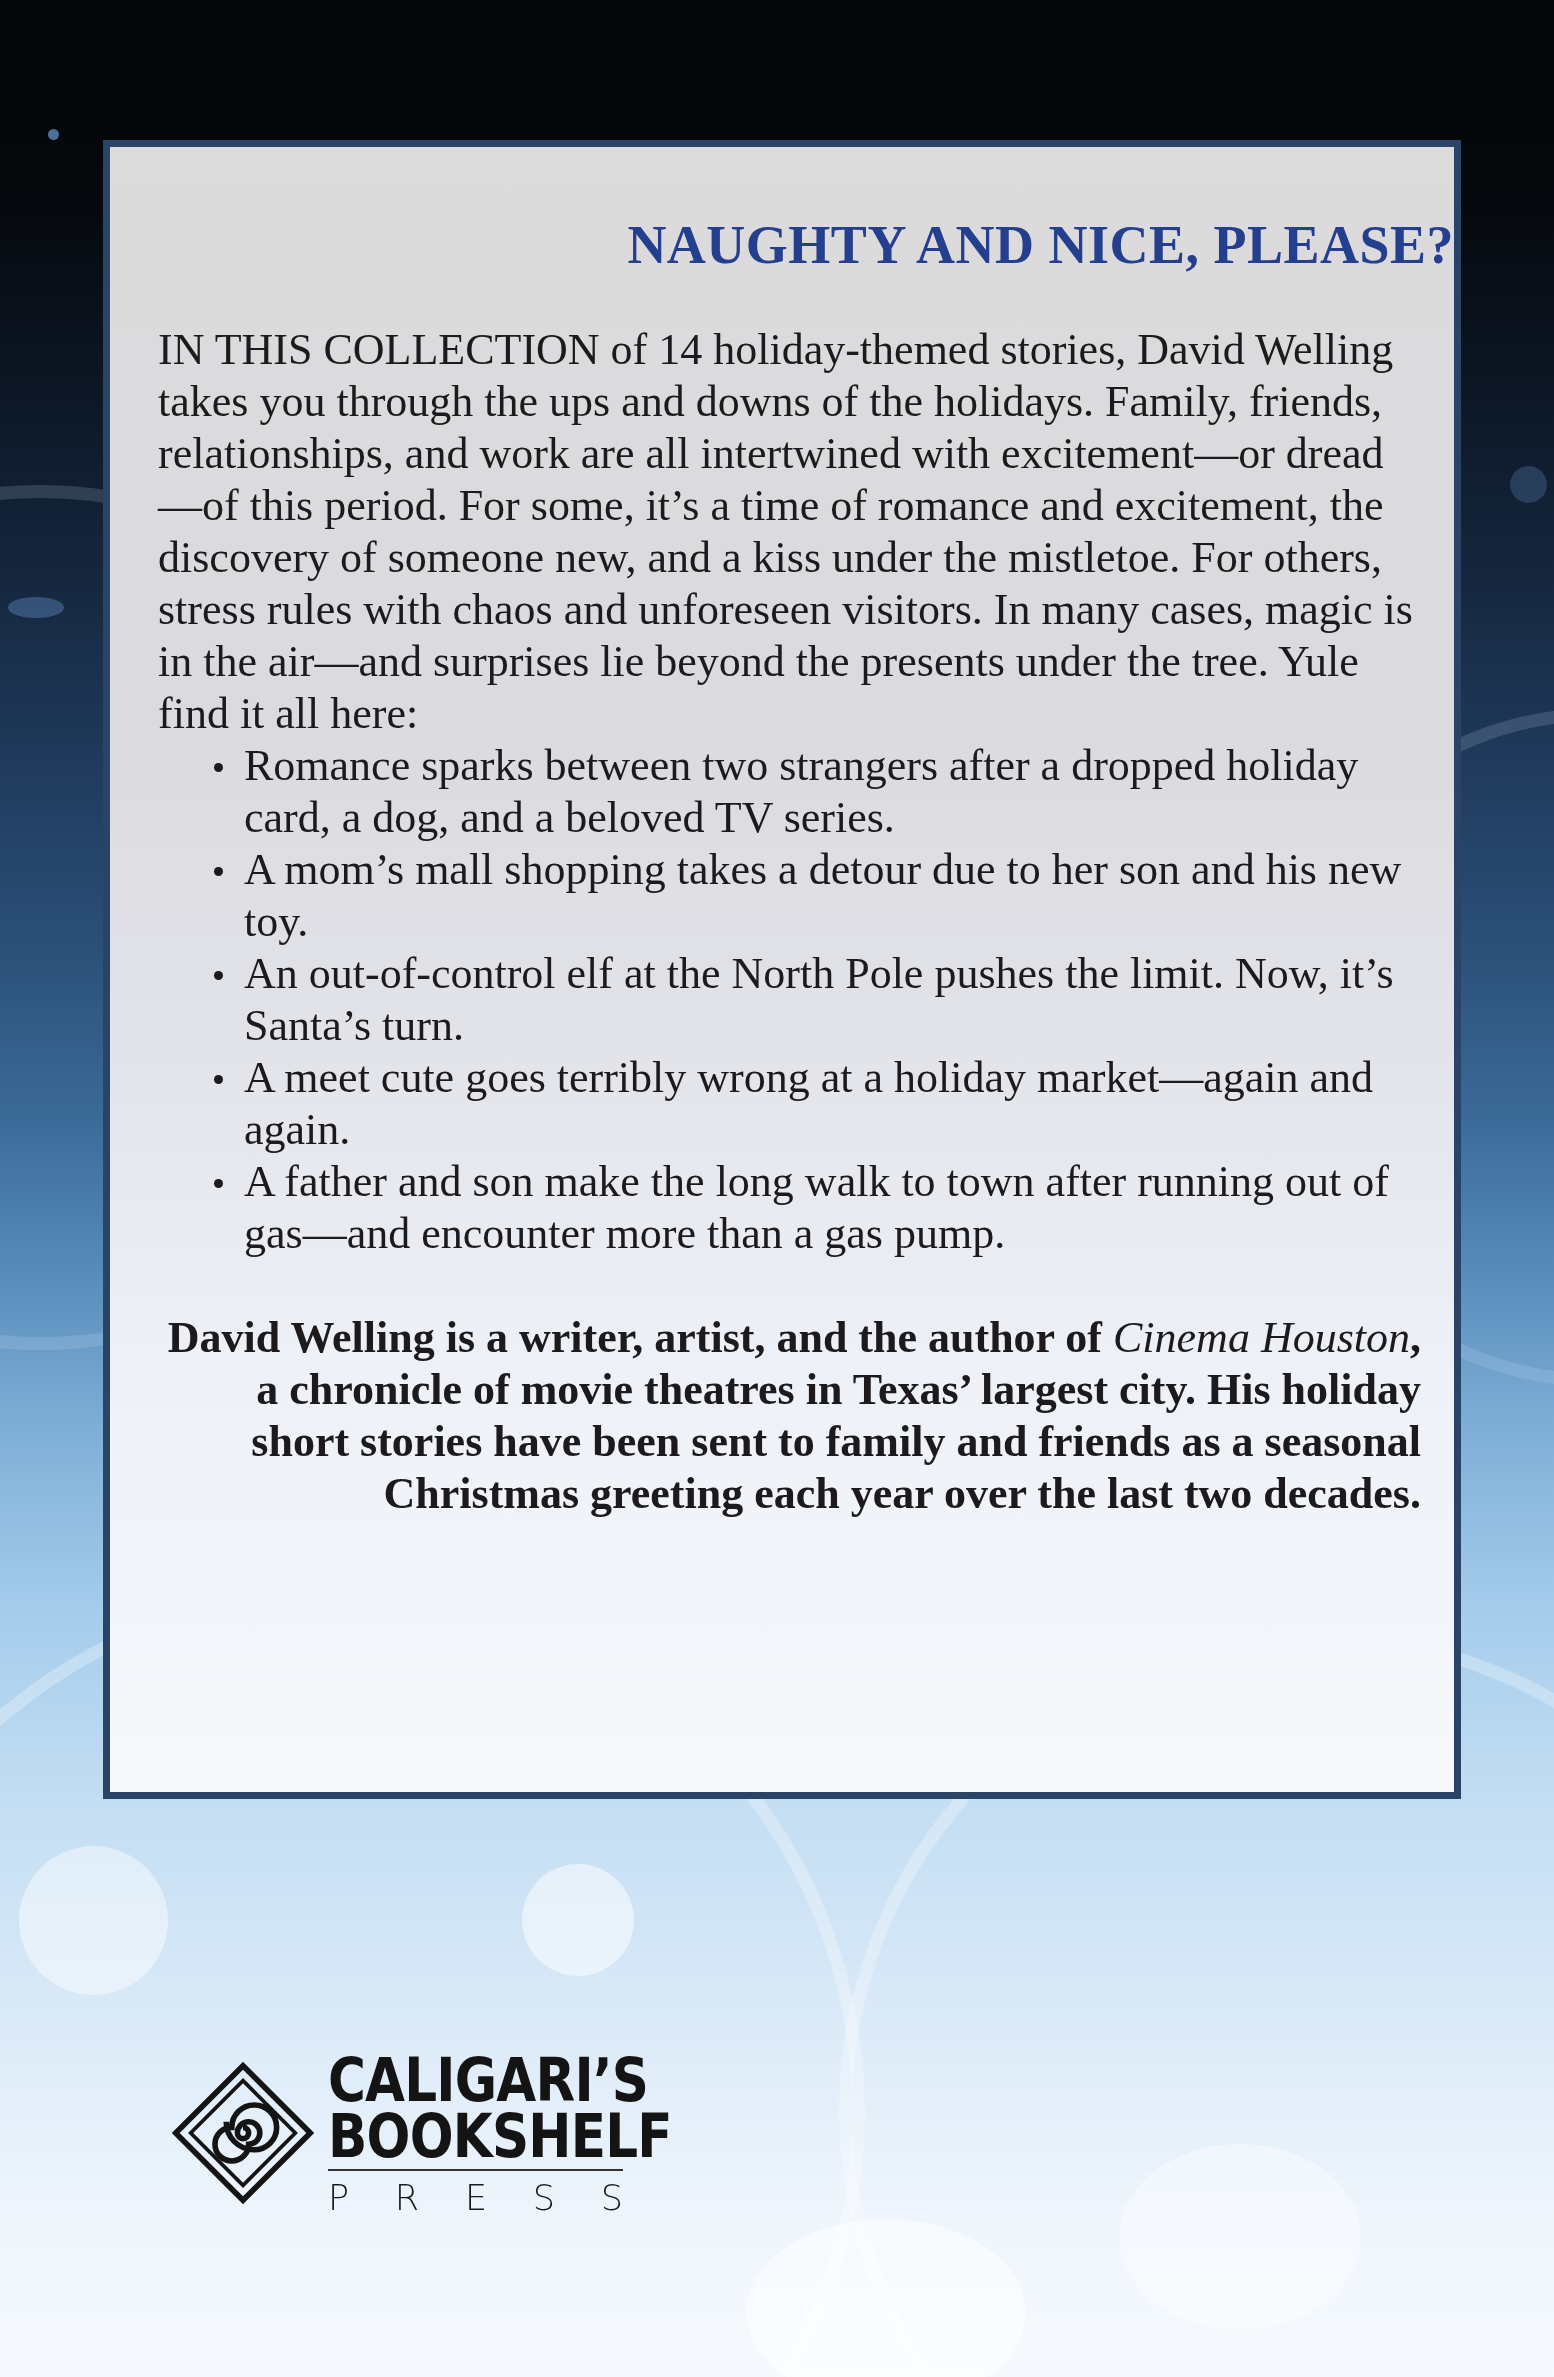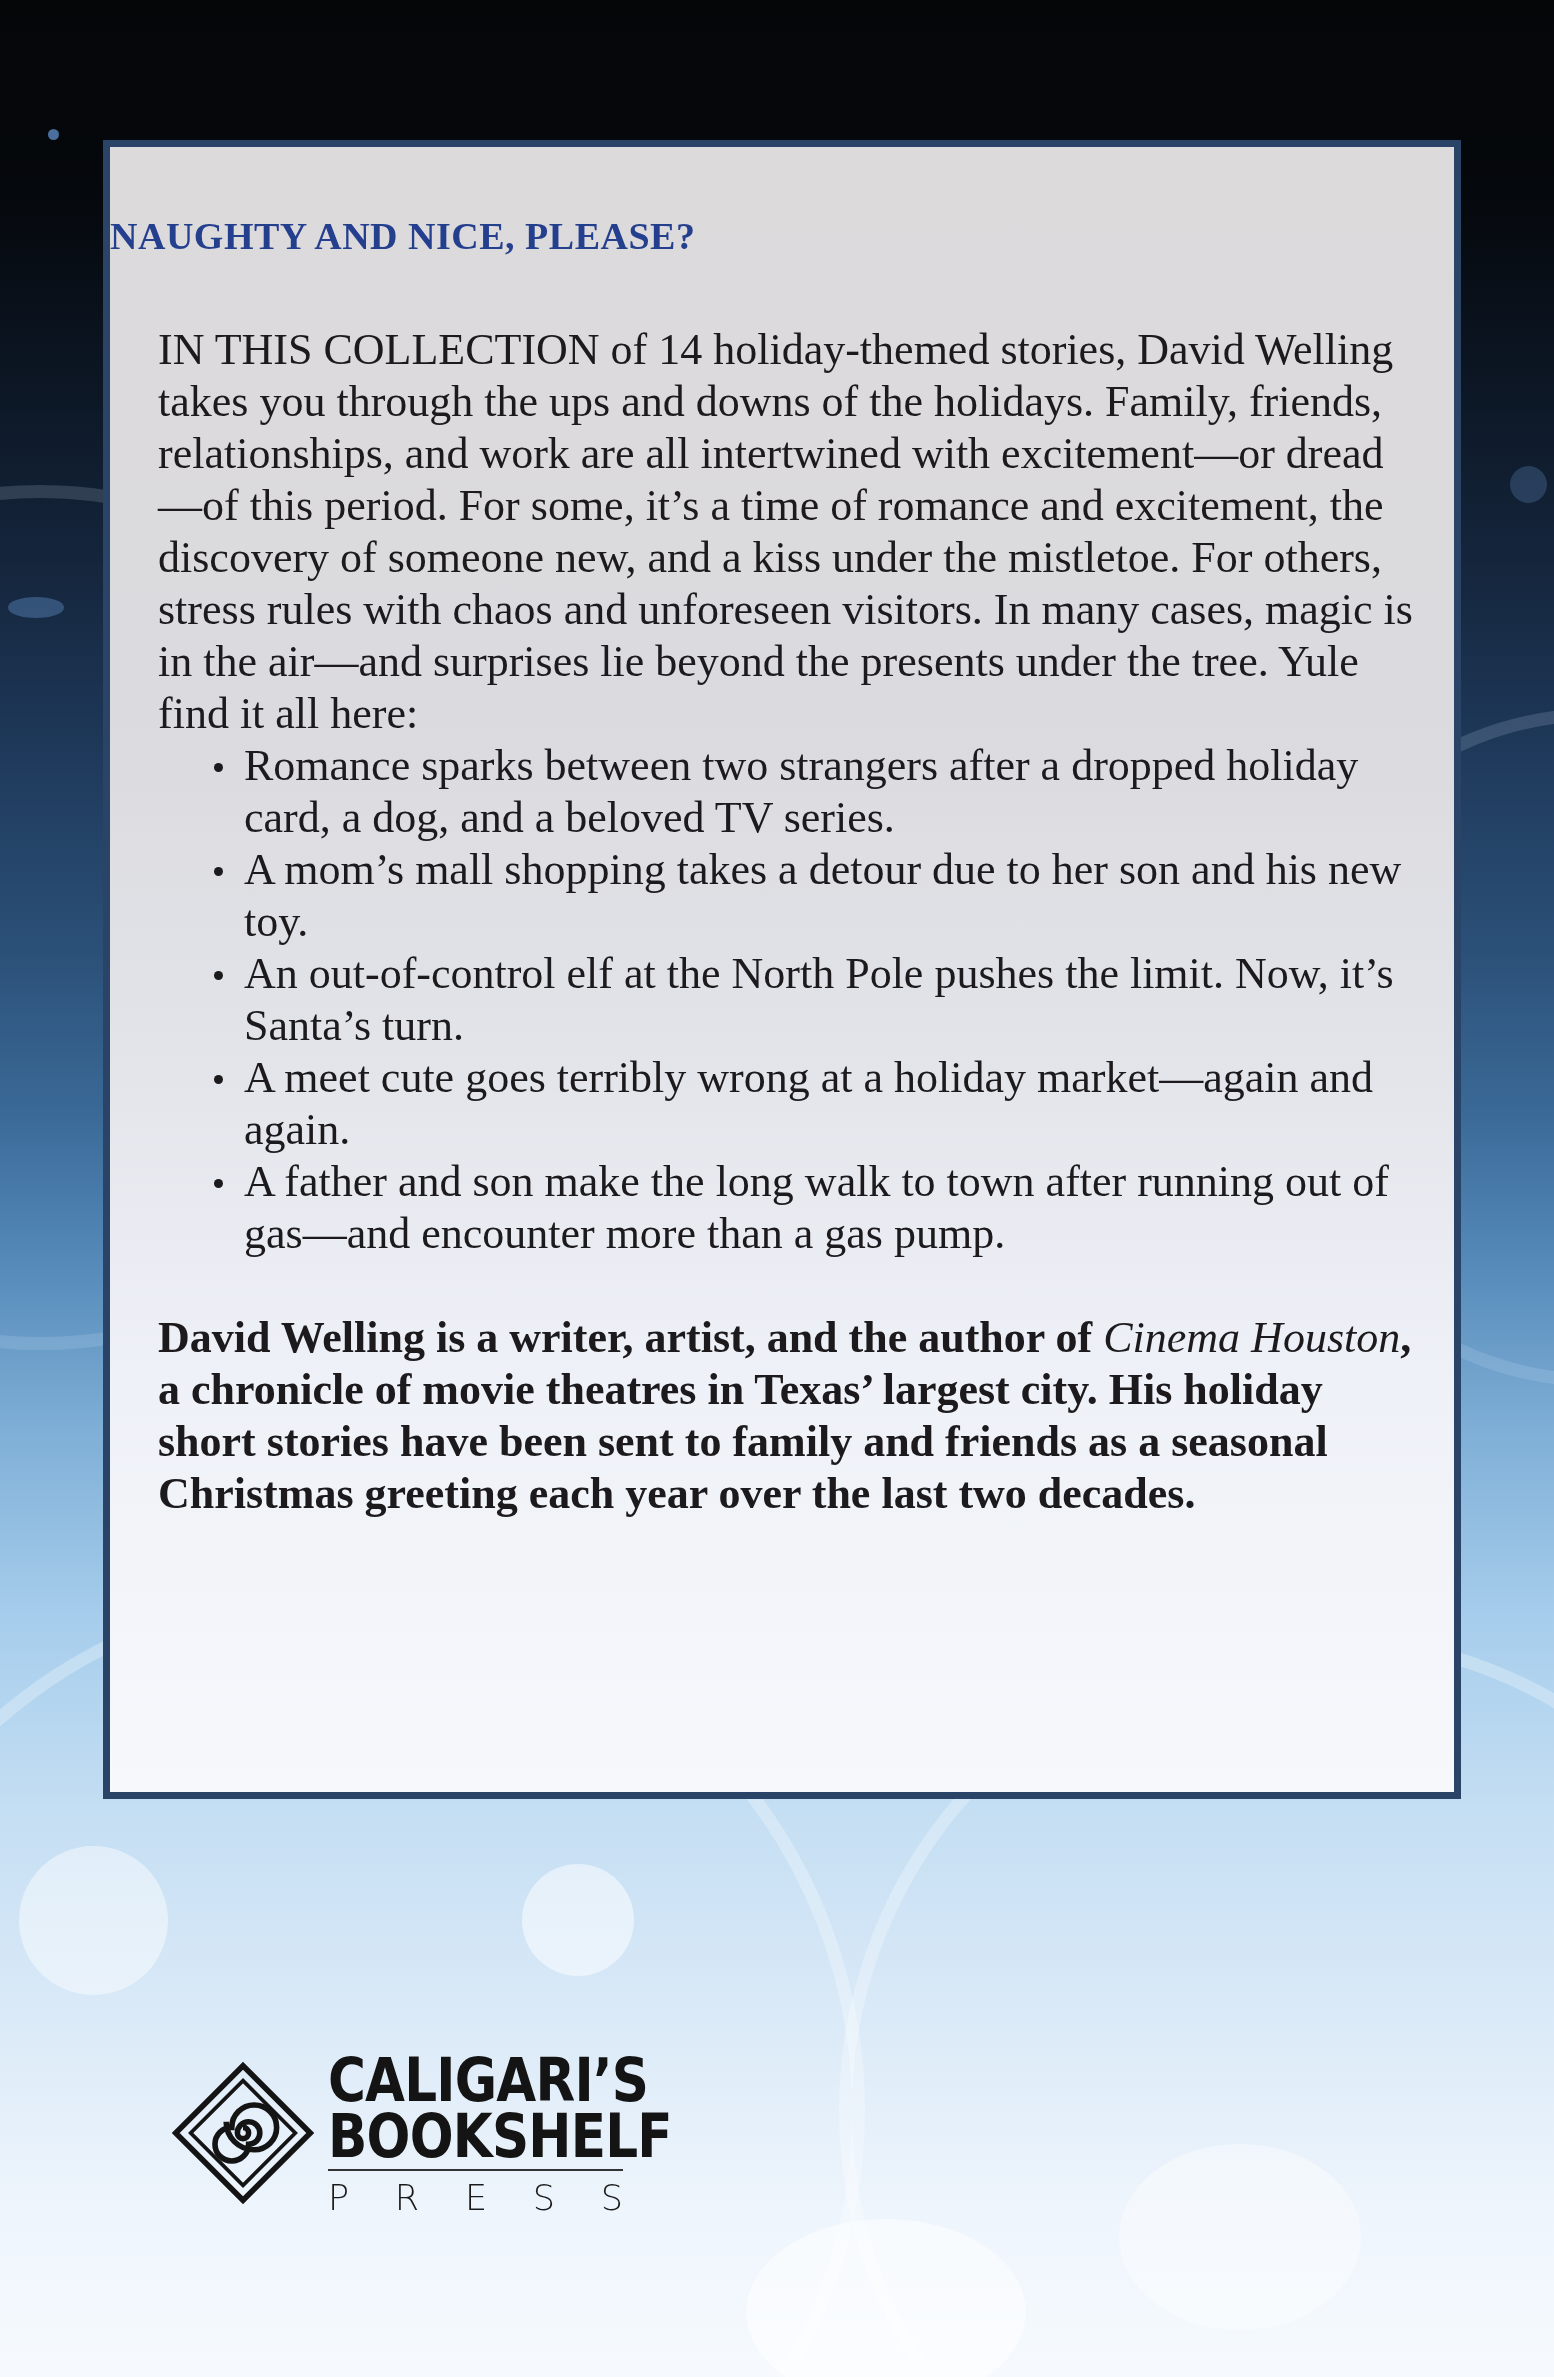--- a/index.html
+++ b/index.html
@@ -15,36 +15,36 @@
   .flake { position: absolute; border-radius: 50%; background: rgba(200,225,248,0.18); }
   .arc { position: absolute; border-radius: 50%; border: 13px solid rgba(210,232,250,0.16); }
   .dot { position: absolute; border-radius: 50%; background: #4a6f9c; }
 
   .panel {
     position: absolute; left: 103px; top: 140px; width: 1358px; height: 1659px;
     box-sizing: border-box; border: 7.5px solid #2a4468;
     background: linear-gradient(180deg, #dcdadb 0%, #dbdade 35%, #e2e4ea 55%, #eef1f7 75%, #f6f8fc 100%);
   }
   .title {
-    position: absolute; left: 0; right: 0; top: 67px; text-align: left;
-    color: #253f8f; font-weight: bold; font-size: 38px; letter-spacing: 0.5px; margin: 0;
+    position: absolute; left: 0; right: 0; top: 67px; text-align: right;
+    color: #253f8f; font-weight: bold; font-size: 54px; letter-spacing: 0.5px; margin: 0;
   }
   .body {
     position: absolute; left: 48px; width: 1263px; top: 177px;
     color: #1c1a1c; font-size: 44px; line-height: 52px;
   }
   .body p { margin: 0; }
   .indent { text-indent: 70px; }
   ul.bullets { list-style: none; margin: 0; padding: 0; }
   ul.bullets li { position: relative; padding-left: 86px; }
   ul.bullets li::before {
     content: ""; position: absolute; left: 56px; top: 23px; width: 9.3px; height: 9.3px;
     border-radius: 50%; background: #1c1a1c;
   }
-  .bio { margin-top: 52px !important; font-weight: bold; }
+  .bio { margin-top: 52px !important; font-weight: bold; text-align: right; }
   .bio i { font-weight: normal; }
 
   .logo { position: absolute; left: 172px; top: 2051px; width: 485px; height: 177px; }
   .logo .diamond { position: absolute; left: 0; top: 11.2px; width: 142px; height: 142px; }
   .logo .name1, .logo .name2 {
     position: absolute; left: 156px; font-family: "DejaVu Sans", sans-serif; font-weight: bold;
     color: #141414; font-size: 60px; line-height: 54px; letter-spacing: -0.9px; transform: scaleX(0.86); transform-origin: left;
   }
   .logo .name1 { top: 1.9px; }
   .logo .name2 { top: 58px; }

